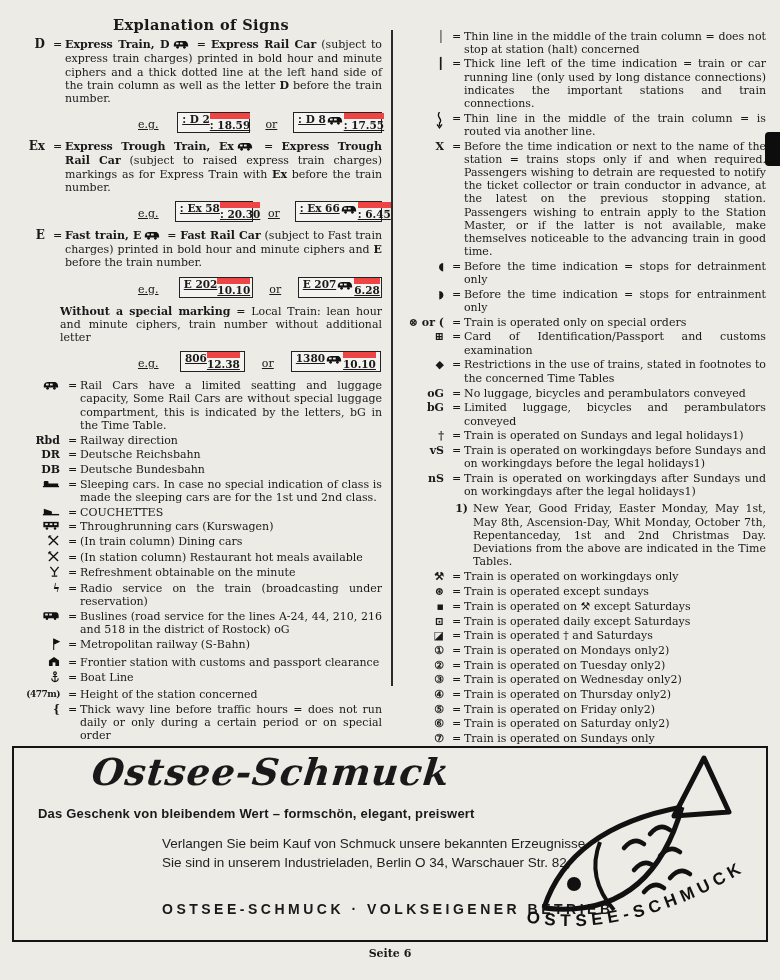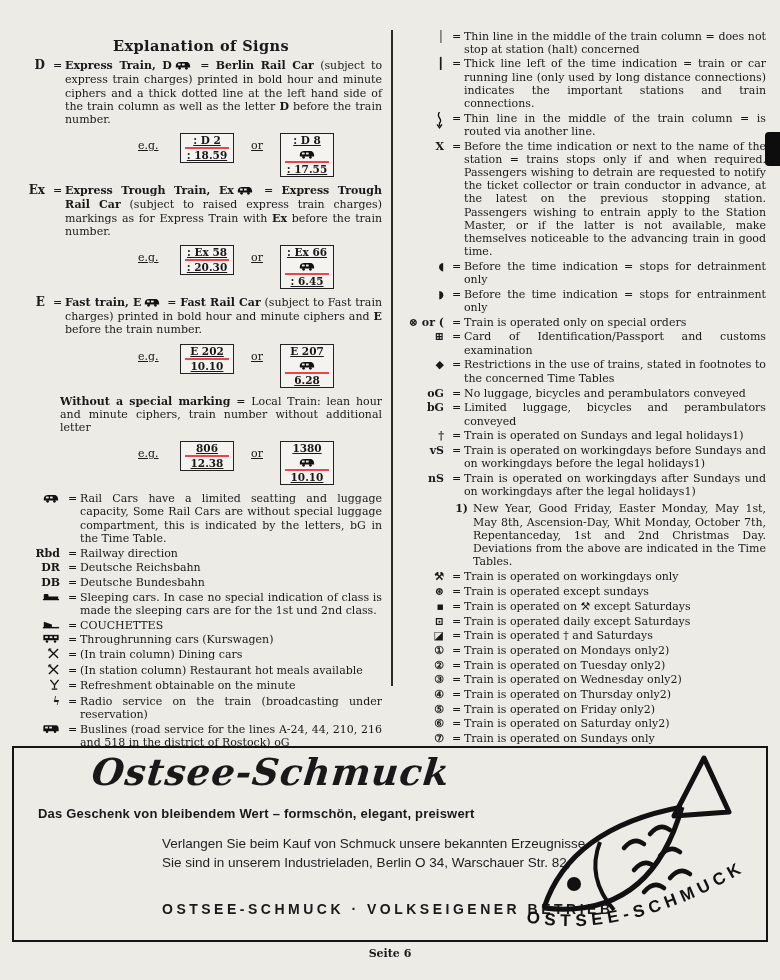--- a/index.html
+++ b/index.html
@@ -1,42 +1,42 @@
 <!DOCTYPE html>
 <html><head>
 <meta charset="utf-8">
 <style>
   html,body{margin:0;padding:0;}
   body{width:780px;height:980px;background:#dcdad5;font-family:"DejaVu Serif",serif;}
   .page{position:relative;width:780px;height:980px;background:#edebe6;color:#191919;overflow:hidden;}
   .divider{position:absolute;left:391px;top:30px;width:1.5px;height:656px;background:#2a2a2a;}
   .artifact{position:absolute;right:0;top:132px;width:15px;height:34px;background:#0d0d0d;border-radius:4px 0 0 4px;}
   .col{position:absolute;font-size:11px;line-height:13.2px;}
-  .col.left{left:20px;top:18px;width:362px;margin-top:21px;}
+  .col.left{left:20px;top:18px;width:362px;}
   .col.right{left:404px;top:28px;width:362px;}
   h1{font-size:14.5px;margin:0 0 7px 0;text-align:center;letter-spacing:.4px;}
   .srow{display:flex;align-items:flex-start;margin:1.5px 0;}
   .srow .sym{flex:0 0 40px;text-align:right;font-weight:bold;padding-right:5px;white-space:nowrap;}
   .srow .sym.it{}
   .srow .sym.sm{font-size:9px;letter-spacing:-.5px;}
   .srow .eq{flex:0 0 15px;text-align:center;}
   .srow .txt{flex:1;text-align:justify;}
   .srow.entry{margin-top:5px;}
   .srow.entry .sym{flex:0 0 25px;font-size:12px;}
   .srow.mt{margin-top:2px;}
   .fnrow{margin-left:42px;margin-top:4px;}
   .fnrow .sym{flex:0 0 22px;}
   .lpara{margin:6px 0 2px 40px;text-align:justify;}
   .exrow{display:flex;align-items:flex-start;margin:7px 0 7px 118px;gap:8px;text-decoration:underline;}
   .exrow .eg{width:34px;padding-top:6px;}
   .exrow .or{width:30px;text-align:center;padding-top:6px;}
-  .tbox{display:inline-flex;flex-direction:column;border:1.2px solid #222;background:#f4f3ef;
+  .tbox{display:inline-flex;flex-direction:row;border:1.2px solid #222;background:#f4f3ef;
         padding:0 4px;font-weight:bold;font-size:10.5px;line-height:13px;text-align:center;min-width:44px;}
   .tbox .bl{white-space:nowrap;}
-  .tbox .bl + .bl, .tbox .bcar + .bl{border-top:2px solid #ef4444;}
+  .tbox .bl + .bl, .tbox .bcar + .bl{border-top:6px solid #ef4444;}
   .tbox .bcar{line-height:11px;padding-top:1px;}
   .inline-icon{display:inline-block;vertical-align:-1px;padding:0 2px;}
   b{font-weight:bold;}
   .para{margin:7px 0 0 0;text-align:justify;text-indent:12px;}
   .para.bold{font-weight:bold;}
   
   .ad{position:absolute;left:12px;top:746px;width:752px;height:192px;border:2.5px solid #141414;background:#edebe6;
       font-family:"Liberation Sans",sans-serif;}
   .ad-script{position:absolute;left:78px;top:2px;font-family:"DejaVu Serif",serif;font-style:italic;font-weight:bold;
       font-size:37px;transform:skewX(-6deg);letter-spacing:1px;}
@@ -58,21 +58,21 @@
     <div id="left-blocks">
         <div class="srow entry">
           <span class="sym">D</span>
           <span class="eq">=</span>
           <span class="txt"><b>Express Train, D</b><span class="inline-icon"><svg width="18" height="11" viewBox="0 0 20 13">
                 <path d="M1.5 10 L1.5 8 Q1.5 3.5 7 3.5 L15 3.5 Q18.5 4.5 18.5 10 Z" fill="#111"></path>
                 <rect x="4" y="5.4" width="3.2" height="2.2" fill="#edebe6"></rect>
                 <rect x="8.8" y="5.4" width="3.2" height="2.2" fill="#edebe6"></rect>
                 <circle cx="6" cy="11" r="1.6" fill="#111"></circle>
                 <circle cx="14" cy="11" r="1.6" fill="#111"></circle>
-              </svg></span> = <b>Berlin Rail Car</b> (subject to express train charges) printed in bold hour and minute ciphers and a thick dotted line at the left hand side of the train column as well as the letter <b>D</b> before the train number.</span>
+              </svg></span> = <b>Express Rail Car</b> (subject to express train charges) printed in bold hour and minute ciphers and a thick dotted line at the left hand side of the train column as well as the letter <b>D</b> before the train number.</span>
         </div>
         <div class="exrow">
           <span class="eg">e.g.</span>
           <span class="tbox">
             <span class="bl">: D 2</span>
             <span class="bl">: 18.59</span>
           </span>
           <span class="or">or</span>
           <span class="tbox">
             <span class="bl">: D 8</span>

